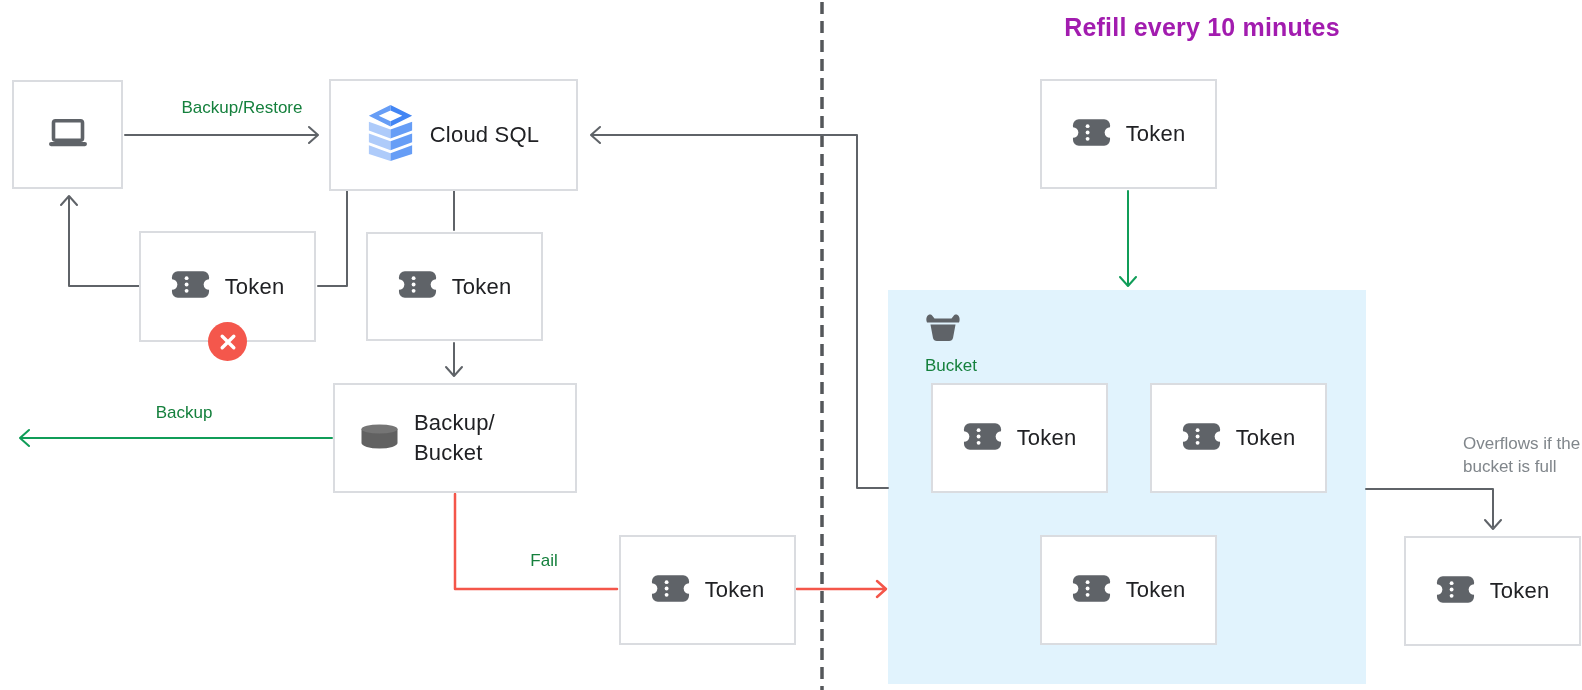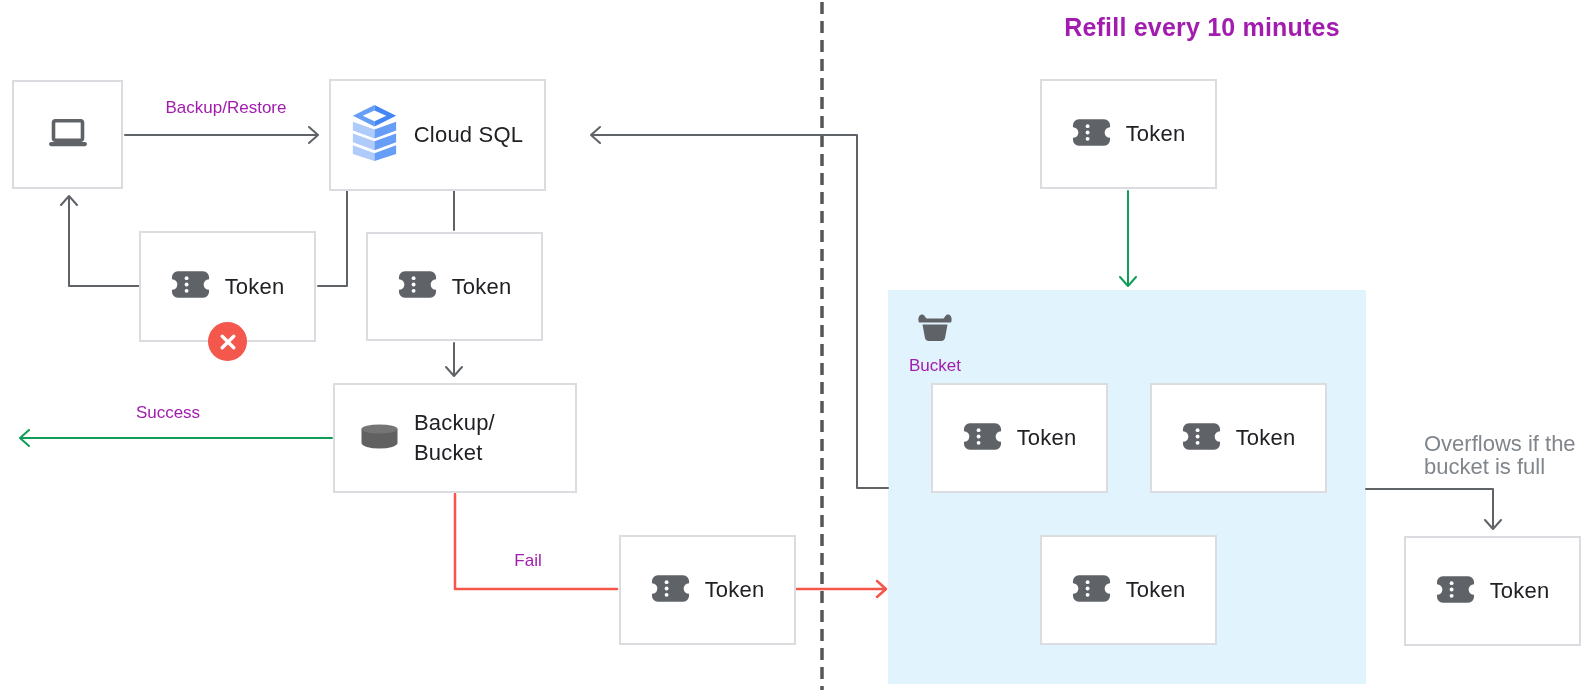--- a/index.html
+++ b/index.html
@@ -9,33 +9,33 @@
   }
   .node{
     position:absolute;background:#ffffff;border:2px solid #dadce0;box-sizing:border-box;
     display:flex;align-items:center;justify-content:center;gap:15px;
   }
   .node .label{font-size:22px;color:#202124;letter-spacing:.2px;white-space:nowrap;}
   .bucket{
     position:absolute;background:#e1f3fd;left:888px;top:290px;width:478px;height:394px;
   }
   .bucket-tag{position:absolute;left:21px;top:20px;display:flex;align-items:center;gap:11px;flex-direction:column;}
-  .graylab{position:absolute;font-size:17px;color:#a21caf;white-space:nowrap;}
+  .graylab{position:absolute;font-size:17px;color:#15803d;white-space:nowrap;margin-left:16px;}
   .center{text-align:center;}
   .title{
     position:absolute;left:1012px;top:13px;width:380px;text-align:center;
     font-size:25px;font-weight:bold;color:#a21caf;letter-spacing:.2px;
   }
   .two-line .label{line-height:30px;}
   svg.underlay{position:absolute;left:0;top:0;}
   .badge{
     position:absolute;left:208px;top:322px;width:39px;height:39px;border-radius:50%;
     background:#f4574c;display:flex;align-items:center;justify-content:center;
   }
-  .overflow-note{position:absolute;left:1424px;top:432px;font-size:22px;color:#80868b;line-height:23px;}
+  .overflow-note{position:absolute;left:1463px;top:432px;font-size:17px;color:#80868b;line-height:23px;}
 </style>
 </head>
 <body>
 
 <div id="canvas">
 
   <div class="bucket">
     <div class="bucket-tag">
       <span>
         <svg width="36" height="31" viewBox="0 0 36 31">
@@ -108,37 +108,37 @@
     </g>
     <g stroke="#f4564a" stroke-width="2.5" fill="none" stroke-linecap="round" stroke-linejoin="round">
       <path d="M455,494 V589 H617"></path>
       <path d="M797,589 H885 M877,581 L886,589 L877,597"></path>
     </g>
   </svg>
 
   <div class="title">Refill every 10 minutes</div>
 
   <div class="graylab center" style="left:141px;top:98px;width:170px;">Backup/Restore</div>
-  <div class="graylab center" style="left:98px;top:403px;width:140px;">Success</div>
+  <div class="graylab center" style="left:98px;top:403px;width:140px;">Backup</div>
   <div class="graylab center" style="left:478px;top:551px;width:100px;text-align:center;">Fail</div>
   <div class="overflow-note">
     <div>Overflows if the</div>
     <div>bucket is full</div>
   </div>
 
   <div class="node" style="left:12px;top:80px;width:111px;height:109px;">
     <span>
       <svg width="40" height="28" viewBox="0 0 40 28">
         <rect x="5.5" y="1.8" width="29" height="19.5" rx="2" fill="none" stroke="#5f6368" stroke-width="3.6"></rect>
         <rect x="1" y="23" width="38" height="4.2" rx="2.1" fill="#5f6368"></rect>
       </svg>
     </span>
   </div>
 
-  <div class="node" style="left:329px;top:79px;width:217px;height:112px;gap:17px;">
+  <div class="node" style="left:329px;top:79px;width:249px;height:112px;gap:17px;">
     <span>
       <svg width="45" height="56" viewBox="0 0 44 57">
         <path d="M22,0 L0,11 L22,22 L22,16.5 L10,11 L22,5.5 Z" fill="#669df6"></path>
         <path d="M22,0 L44,11 L22,22 L22,16.5 L34,11 L22,5.5 Z" fill="#4285f4"></path>
         <path d="M0,17 L22,25 L22,34 L0,26 Z" fill="#aecbfa"></path>
         <path d="M44,17 L22,25 L22,34 L44,26 Z" fill="#669df6"></path>
         <path d="M0,29 L22,37 L22,46 L0,38 Z" fill="#aecbfa"></path>
         <path d="M44,29 L22,37 L22,46 L44,38 Z" fill="#669df6"></path>
         <path d="M0,41 L22,49 L22,57 L0,50 Z" fill="#aecbfa"></path>
         <path d="M44,41 L22,49 L22,57 L44,50 Z" fill="#669df6"></path>

